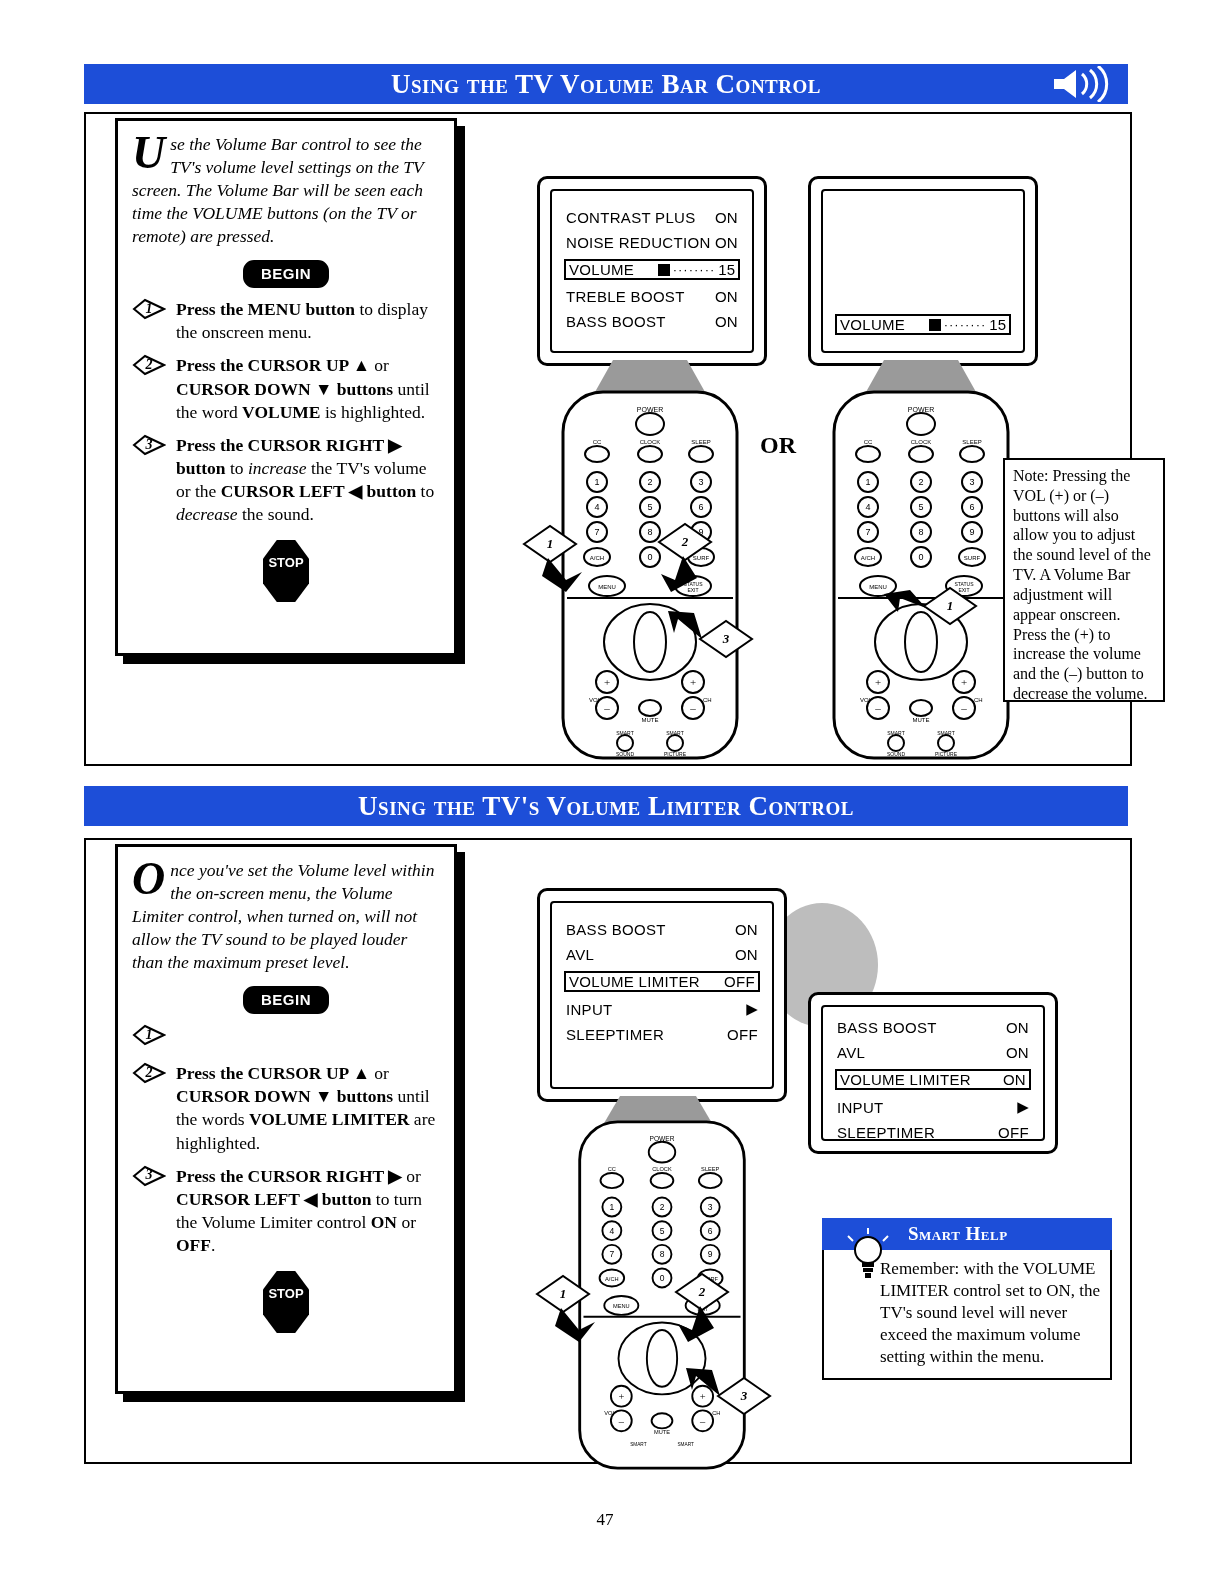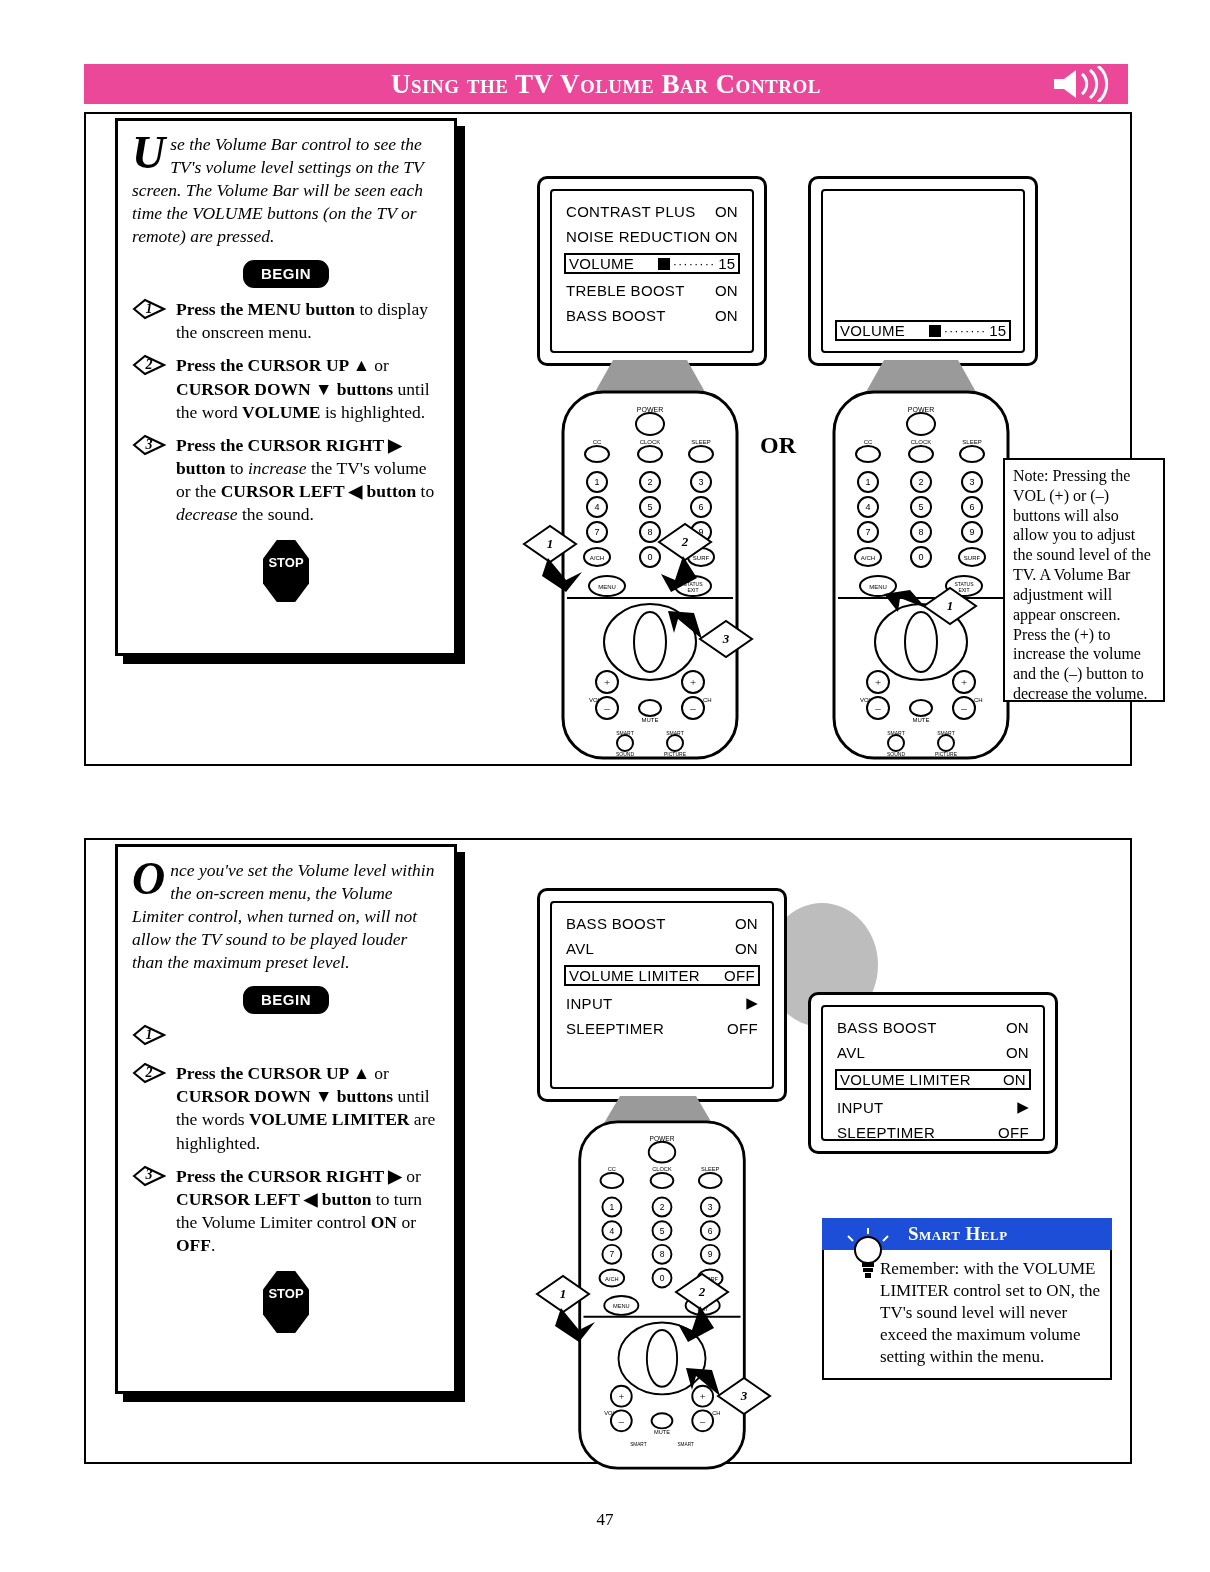--- a/index.html
+++ b/index.html
@@ -5,21 +5,21 @@
   html,body{margin:0;padding:0;}
   body{
     width:1210px;height:1572px;background:#fff;
     font-family:"Liberation Serif", serif;
     color:#000;position:relative;overflow:hidden;
   }
   .page{position:absolute;left:0;top:0;width:1210px;height:1572px;}
 
   
   .sec-bar{
-    position:absolute;background:#ec4899;color:#fff;
+    position:absolute;background:#1d4ed8;color:#fff;
     display:flex;align-items:center;justify-content:center;
   }
   .sec-bar .title{
     font-variant:small-caps;font-weight:bold;letter-spacing:.5px;
     font-size:27px;text-align:center;width:100%;
   }
   .spk{
     position:absolute;right:10px;top:50%;transform:translateY(-50%);
     width:70px;height:36px;
   }
@@ -66,21 +66,21 @@
     line-height:46px;text-align:center;
     clip-path:polygon(30% 0,70% 0,100% 30%,100% 70%,70% 100%,30% 100%,0 70%,0 30%);
   }
 
   
   .tv{
     position:absolute;border:3px solid #000;border-radius:10px;background:#fff;
   }
   .tv .inner{
     position:absolute;left:10px;top:10px;right:10px;bottom:10px;
-    border:2px solid #000;border-radius:4px;padding:4px 12px;
+    border:2px solid #000;border-radius:4px;padding:10px 12px;
     font-family:"Liberation Sans",sans-serif;font-size:15px;
   }
   .menurow{display:flex;justify-content:space-between;align-items:center;margin:8px 2px;}
   .menurow .lbl{letter-spacing:.3px;}
   .menurow .val{letter-spacing:.3px;}
   .menurow.hl{border:2px solid #000;padding:0px 3px;margin:6px 0;}
   .volbar{display:flex;align-items:center;gap:3px;}
   .volbar .sq{width:12px;height:12px;background:#000;display:inline-block;}
   .volbar .dots{letter-spacing:1px;font-size:13px;}
 
@@ -388,20 +388,23 @@
   <div class="remote" style="left:880px;top:580px;">
     <svg width="100" height="70" viewBox="0 0 100 70">
       <polygon points="44,26 70,8 96,26 70,44" fill="#fff" stroke="#000" stroke-width="2"></polygon>
       <text x="70" y="30" font-size="13" text-anchor="middle" font-style="italic" font-weight="bold">1</text>
       <path d="M46 28 L20 18 L18 32 L4 14 L30 10 Z" fill="#000"></path>
     </svg>
   </div>
 
   <div class="notebox" style="left:1003px;top:458px;width:142px;height:228px;">Note: Pressing the VOL (+) or (–) buttons will also allow you to adjust the sound level of the TV. A Volume Bar adjustment will appear onscreen. Press the (+) to increase the volume and the (–) button to decrease the volume.</div>
 
+  <div class="sec-bar" style="left:84px;top:786px;width:1044px;height:40px;">
+    <div class="title">Using the TV's Volume Limiter Control</div>
+  </div>
 
   <div class="frame" style="left:84px;top:838px;width:1044px;height:622px;"></div>
 
   <div class="instr" style="left:115px;top:844px;width:308px;height:522px;">
     <div class="intro">
       <span class="dropcap">O</span>
       <span>nce you've set the Volume level within the on-screen menu, the Volume Limiter control, when turned on, will not allow the TV sound to be played louder than the maximum preset level.</span>
     </div>
     <div style="clear:both"></div>
     <div class="begin">

